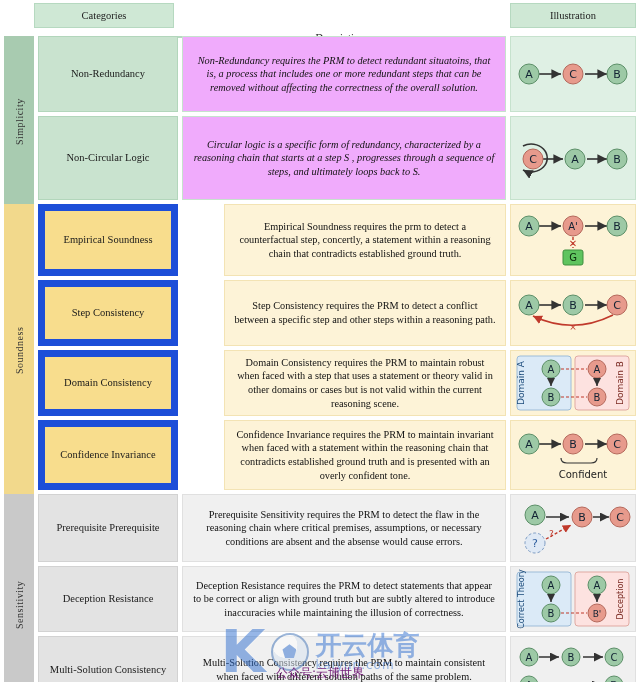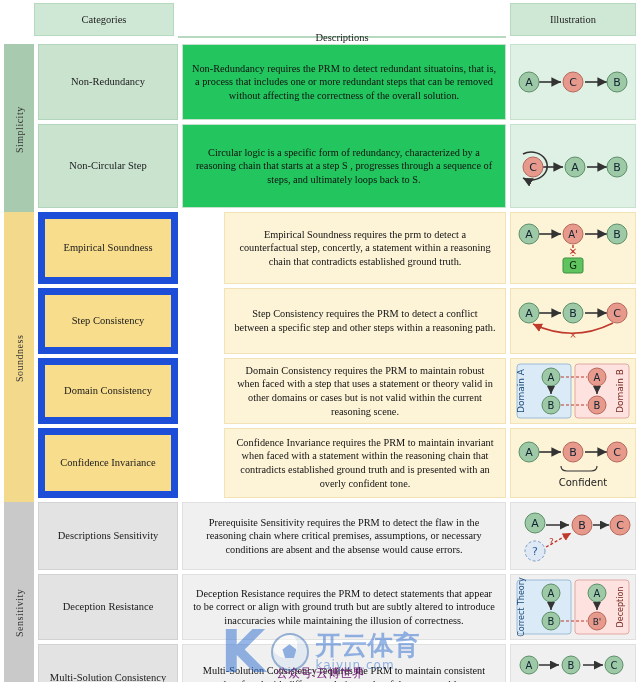--- a/index.html
+++ b/index.html
@@ -11,21 +11,21 @@
     position:relative;
   }
   .table{
     position:absolute;
     left:0;top:0;
     width:640px;height:682px;
     box-sizing:border-box;
   }
   .hdr{
     display:flex;
-    height:44px;
+    height:36px;
     align-items:stretch;
     padding:3px 4px 8px 4px;
     box-sizing:border-box;
   }
   .hdr .spacer{width:30px;flex:none;}
   .hdr-cell{
     background:#cfe8d5;
     border:1px solid #b6d9c0;
     font-size:10.5px;
     color:#222;
@@ -86,21 +86,21 @@
     box-sizing:border-box;
     position:relative;
     display:flex;align-items:center;justify-content:center;
     overflow:hidden;
   }
   .ill svg{display:block;}
 
   
   .g-simplicity .groupcol{background:#a8cbb0;}
   .g-simplicity .cat{background:#c9e3cf;border:1px solid #b2d6bb;}
-  .g-simplicity .desc{background:#22c55e;border:1px solid #c6e2cd;}
+  .g-simplicity .desc{background:#f0abfc;border:1px solid #c6e2cd;font-style:italic;}
   .g-simplicity .ill{background:#dff0e4;border:1px solid #c6e2cd;}
 
   .g-soundness .groupcol{background:#f2d98c;}
   .g-soundness .cat{background:#f8dd8d;border:7px solid #1d4ed8;}
   .g-soundness .desc{background:#fdf3d7;border:1px solid #f3e3b4;margin-left:42px;}
   .g-soundness .ill{background:#fdf3d7;border:1px solid #f3e3b4;}
 
   .g-sensitivity .groupcol{background:#c9c9c9;}
   .g-sensitivity .cat{background:#e3e3e3;border:1px solid #d2d2d2;}
   .g-sensitivity .desc{background:#f0f0f0;border:1px solid #e0e0e0;}
@@ -178,21 +178,21 @@
         <circle cx="60" cy="29" r="10" fill="#e79a8c" stroke="#b5695c" stroke-width="1"></circle>
         <text x="60" y="33" font-size="11" text-anchor="middle" font-family="DejaVu Sans, sans-serif" fill="#123">C</text>
         <circle cx="104" cy="29" r="10" fill="#9dc9a6" stroke="#5c8f68" stroke-width="1"></circle>
         <text x="104" y="33" font-size="11" text-anchor="middle" font-family="DejaVu Sans, sans-serif" fill="#123">B</text>
       </svg>
     </div>
   </div>
 
   <div class="row g-simplicity" style="height:88px">
     <div class="groupcol" style="background:transparent"></div>
-    <div class="cat">Non-Circular Step</div>
+    <div class="cat">Non-Circular Logic</div>
     <div class="desc">Circular logic is a specific form of redundancy, characterized by a reasoning chain that starts at a step S , progresses through a sequence of steps, and ultimately loops back to S.</div>
     <div class="ill">
       <svg width="120" height="64" viewBox="0 0 120 64">
         <path d="M10,20 A16,14 0 1 1 10,44" fill="none" stroke="#333" stroke-width="1.6" marker-end="url(#arr)"></path>
         <line x1="30" y1="33" x2="50" y2="33" stroke="#333" stroke-width="1.6" marker-end="url(#arr)"></line>
         <line x1="74" y1="33" x2="94" y2="33" stroke="#333" stroke-width="1.6" marker-end="url(#arr)"></line>
         <circle cx="20" cy="33" r="10" fill="#e79a8c" stroke="#b5695c" stroke-width="1"></circle>
         <text x="20" y="37" font-size="11" text-anchor="middle" font-family="DejaVu Sans, sans-serif" fill="#123">C</text>
         <circle cx="62" cy="33" r="10" fill="#9dc9a6" stroke="#5c8f68" stroke-width="1"></circle>
         <text x="62" y="37" font-size="11" text-anchor="middle" font-family="DejaVu Sans, sans-serif" fill="#123">A</text>
@@ -290,21 +290,21 @@
         <path d="M48,34 q0,-0 0,0" fill="none" stroke="#333"></path>
         <text x="70" y="54" font-size="10" text-anchor="middle" fill="#222" font-family="DejaVu Sans, sans-serif">Confident</text>
       </svg>
     </div>
   </div>
 
   <div class="row g-sensitivity" style="height:72px">
     <div class="groupcol" style="height:222px;margin-bottom:-150px;position:relative;z-index:2;">
       <span class="grouplabel">Sensitivity</span>
     </div>
-    <div class="cat">Descriptions Sensitivity</div>
+    <div class="cat">Prerequisite Prerequisite</div>
     <div class="desc">Prerequisite Sensitivity requires the PRM to detect the flaw in the reasoning chain where critical premises, assumptions, or necessary conditions are absent and the absense would cause errors.</div>
     <div class="ill">
       <svg width="120" height="62" viewBox="0 0 120 62">
         <circle cx="22" cy="18" r="10" fill="#9dc9a6" stroke="#5c8f68"></circle>
         <text x="22" y="22" font-size="11" text-anchor="middle" font-family="DejaVu Sans, sans-serif" fill="#123">A</text>
         <circle cx="22" cy="46" r="10" fill="#dfe9f5" stroke="#7d9cc4" stroke-dasharray="3,2"></circle>
         <text x="22" y="50" font-size="11" text-anchor="middle" font-family="DejaVu Sans, sans-serif" fill="#2f5f9f">?</text>
         <text x="36" y="40" font-size="9" fill="#c0392b" font-family="DejaVu Sans, sans-serif">?</text>
         <line x1="33" y1="42" x2="58" y2="28" stroke="#c0392b" stroke-width="1.4" stroke-dasharray="3,2" marker-end="url(#arrR)"></line>
         <line x1="33" y1="20" x2="56" y2="20" stroke="#333" stroke-width="1.5" marker-end="url(#arr)"></line>

